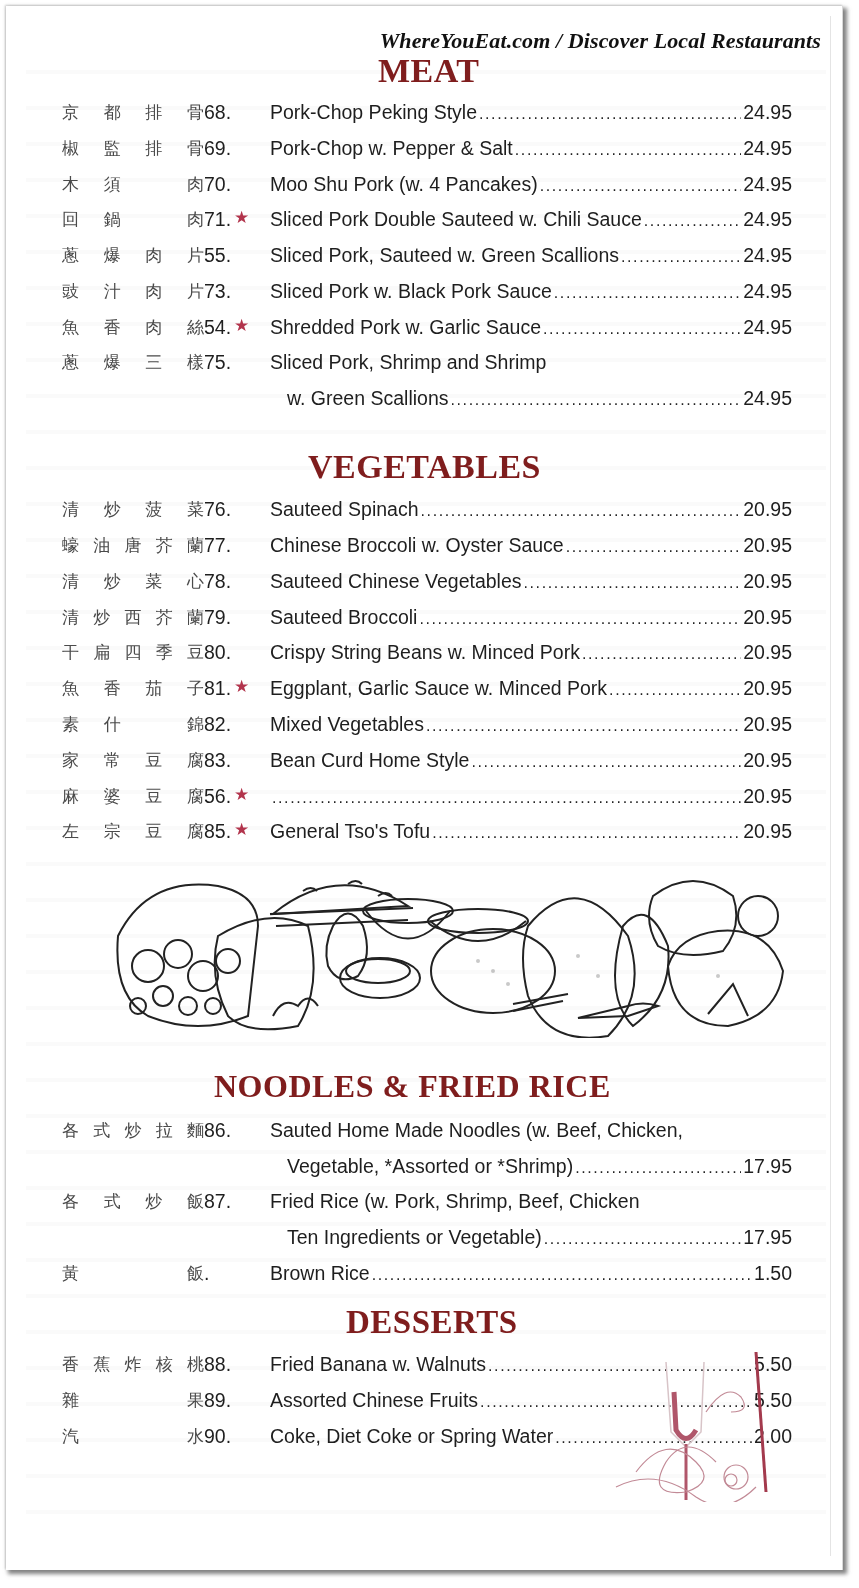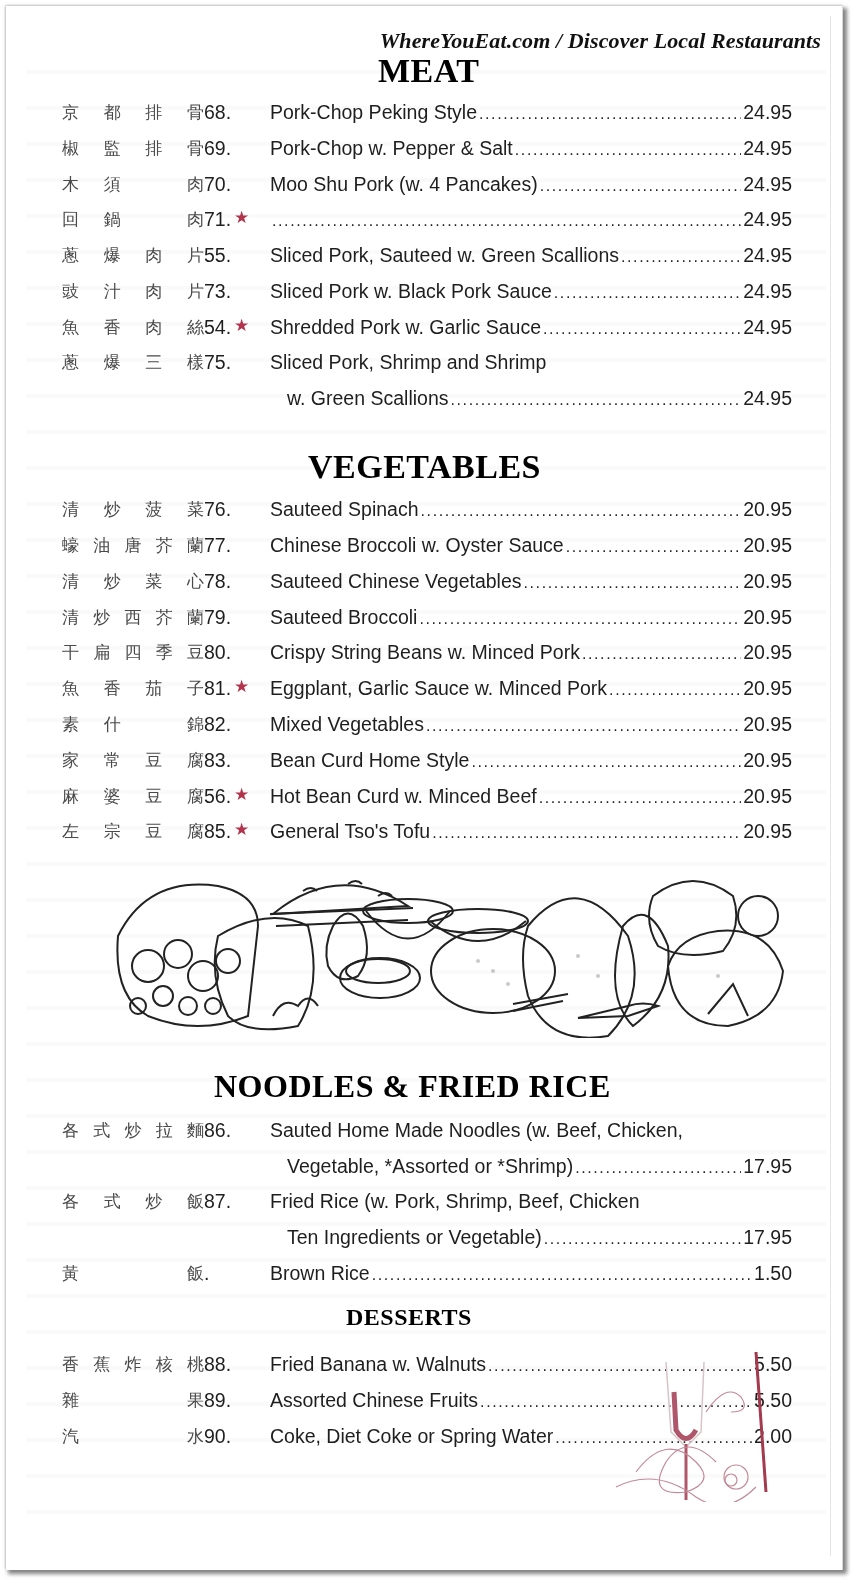--- a/index.html
+++ b/index.html
@@ -19,21 +19,21 @@
     background: repeating-linear-gradient(180deg, transparent 0 24px, rgba(0,0,0,0.018) 24px 28px, transparent 28px 36px);
     pointer-events: none;
   }
   .site-banner {
     position: absolute; right: 38px; top: 28px;
     font-family: "Liberation Serif", "DejaVu Serif", serif; font-style: italic; font-weight: bold;
     font-size: 22px; color: #111; letter-spacing: 0.1px; white-space: nowrap;
   }
   .section-title {
     position: absolute; font-family: "Liberation Serif", "DejaVu Serif", serif; font-weight: bold;
-    color: #000000; white-space: nowrap; letter-spacing: 0.5px;
+    color: #7f1d1d; white-space: nowrap; letter-spacing: 0.5px;
   }
   .row { position: absolute; left: 62px; width: 730px; height: 30px; font-size: 19.5px; line-height: 30px; }
   .zh {
     position: absolute; left: 0; top: 0; width: 142px; height: 30px; display: flex; justify-content: space-between;
     font-family: "DejaVu Sans", sans-serif; font-size: 17px; color: #4a4a4a; font-weight: 300;
   }
   .zh span { display: inline-block; }
   .num { position: absolute; left: 142px; top: 0; color: #1e1e1e; }
   .star { position: absolute; left: 172px; top: -1px; color: #b2344c; font-size: 17px; }
   .en { position: absolute; left: 208px; top: 0; right: 0; display: flex; align-items: baseline; white-space: nowrap; }
@@ -103,20 +103,21 @@
     <div class="row" style="top: 204px;">
       <div class="zh">
         <span style="min-width: 17px;">回</span>
         <span style="min-width: 17px;">鍋</span>
         <span style="min-width: 17px;"></span>
         <span style="min-width: 17px;">肉</span>
       </div>
       <span class="num">71.</span>
       <span class="star">★</span>
       <div class="en">
+        <span class="name">Sliced Pork Double Sauteed w. Chili Sauce</span>
         <span class="dots"></span>
         <span class="price">24.95</span>
       </div>
     </div>
     <div class="row" style="top: 240px;">
       <div class="zh">
         <span style="min-width: 17px;">蔥</span>
         <span style="min-width: 17px;">爆</span>
         <span style="min-width: 17px;">肉</span>
         <span style="min-width: 17px;">片</span>
@@ -299,21 +300,20 @@
     <div class="row" style="top: 781px;">
       <div class="zh">
         <span style="min-width: 17px;">麻</span>
         <span style="min-width: 17px;">婆</span>
         <span style="min-width: 17px;">豆</span>
         <span style="min-width: 17px;">腐</span>
       </div>
       <span class="num">56.</span>
       <span class="star">★</span>
       <div class="en">
-        <span class="name">Hot Bean Curd w. Minced Beef</span>
         <span class="dots"></span>
         <span class="price">20.95</span>
       </div>
     </div>
     <div class="row" style="top: 816px;">
       <div class="zh">
         <span style="min-width: 17px;">左</span>
         <span style="min-width: 17px;">宗</span>
         <span style="min-width: 17px;">豆</span>
         <span style="min-width: 17px;">腐</span>
@@ -431,21 +431,21 @@
       </div>
       <span class="num">.</span>
       <div class="en">
         <span class="name">Brown Rice</span>
         <span class="dots"></span>
         <span class="price">1.50</span>
       </div>
     </div>
   </div>
 
-<div class="section-title" style="left:346px;top:1304px;font-size:24px;">DESSERTS</div>
+<div class="section-title" style="left:346px;top:1304px;font-size:33px;">DESSERTS</div>
 <div id="dessert-rows">
     <div class="row" style="top: 1349px;">
       <div class="zh">
         <span style="min-width: 17px;">香</span>
         <span style="min-width: 17px;">蕉</span>
         <span style="min-width: 17px;">炸</span>
         <span style="min-width: 17px;">核</span>
         <span style="min-width: 17px;">桃</span>
       </div>
       <span class="num">88.</span>

